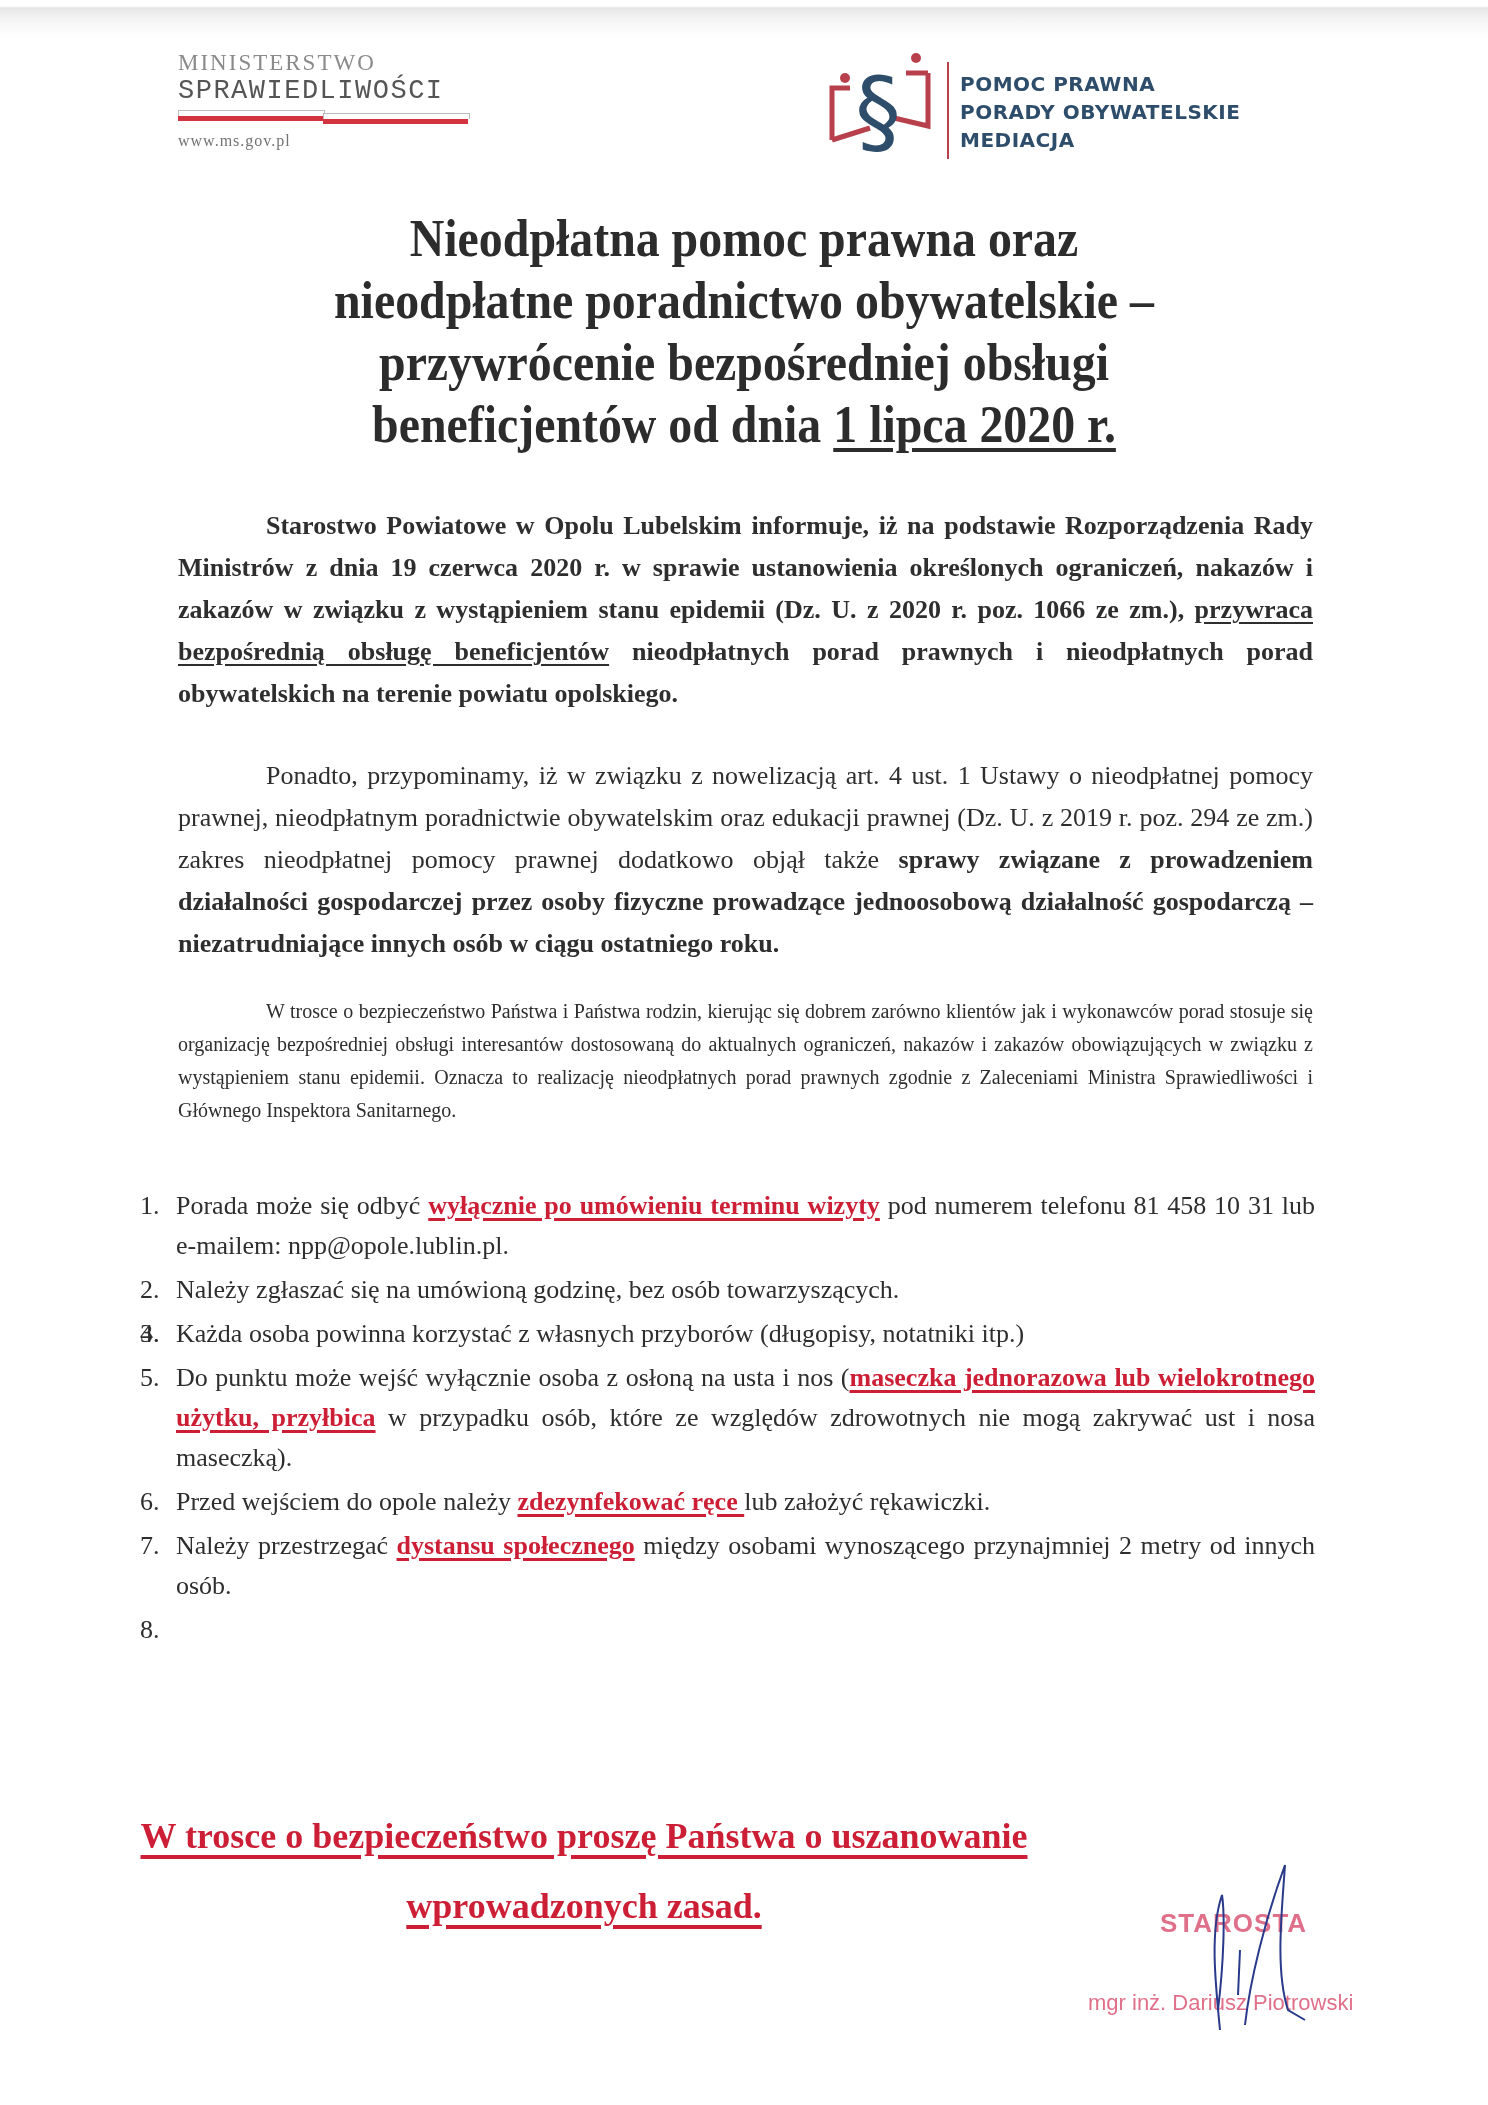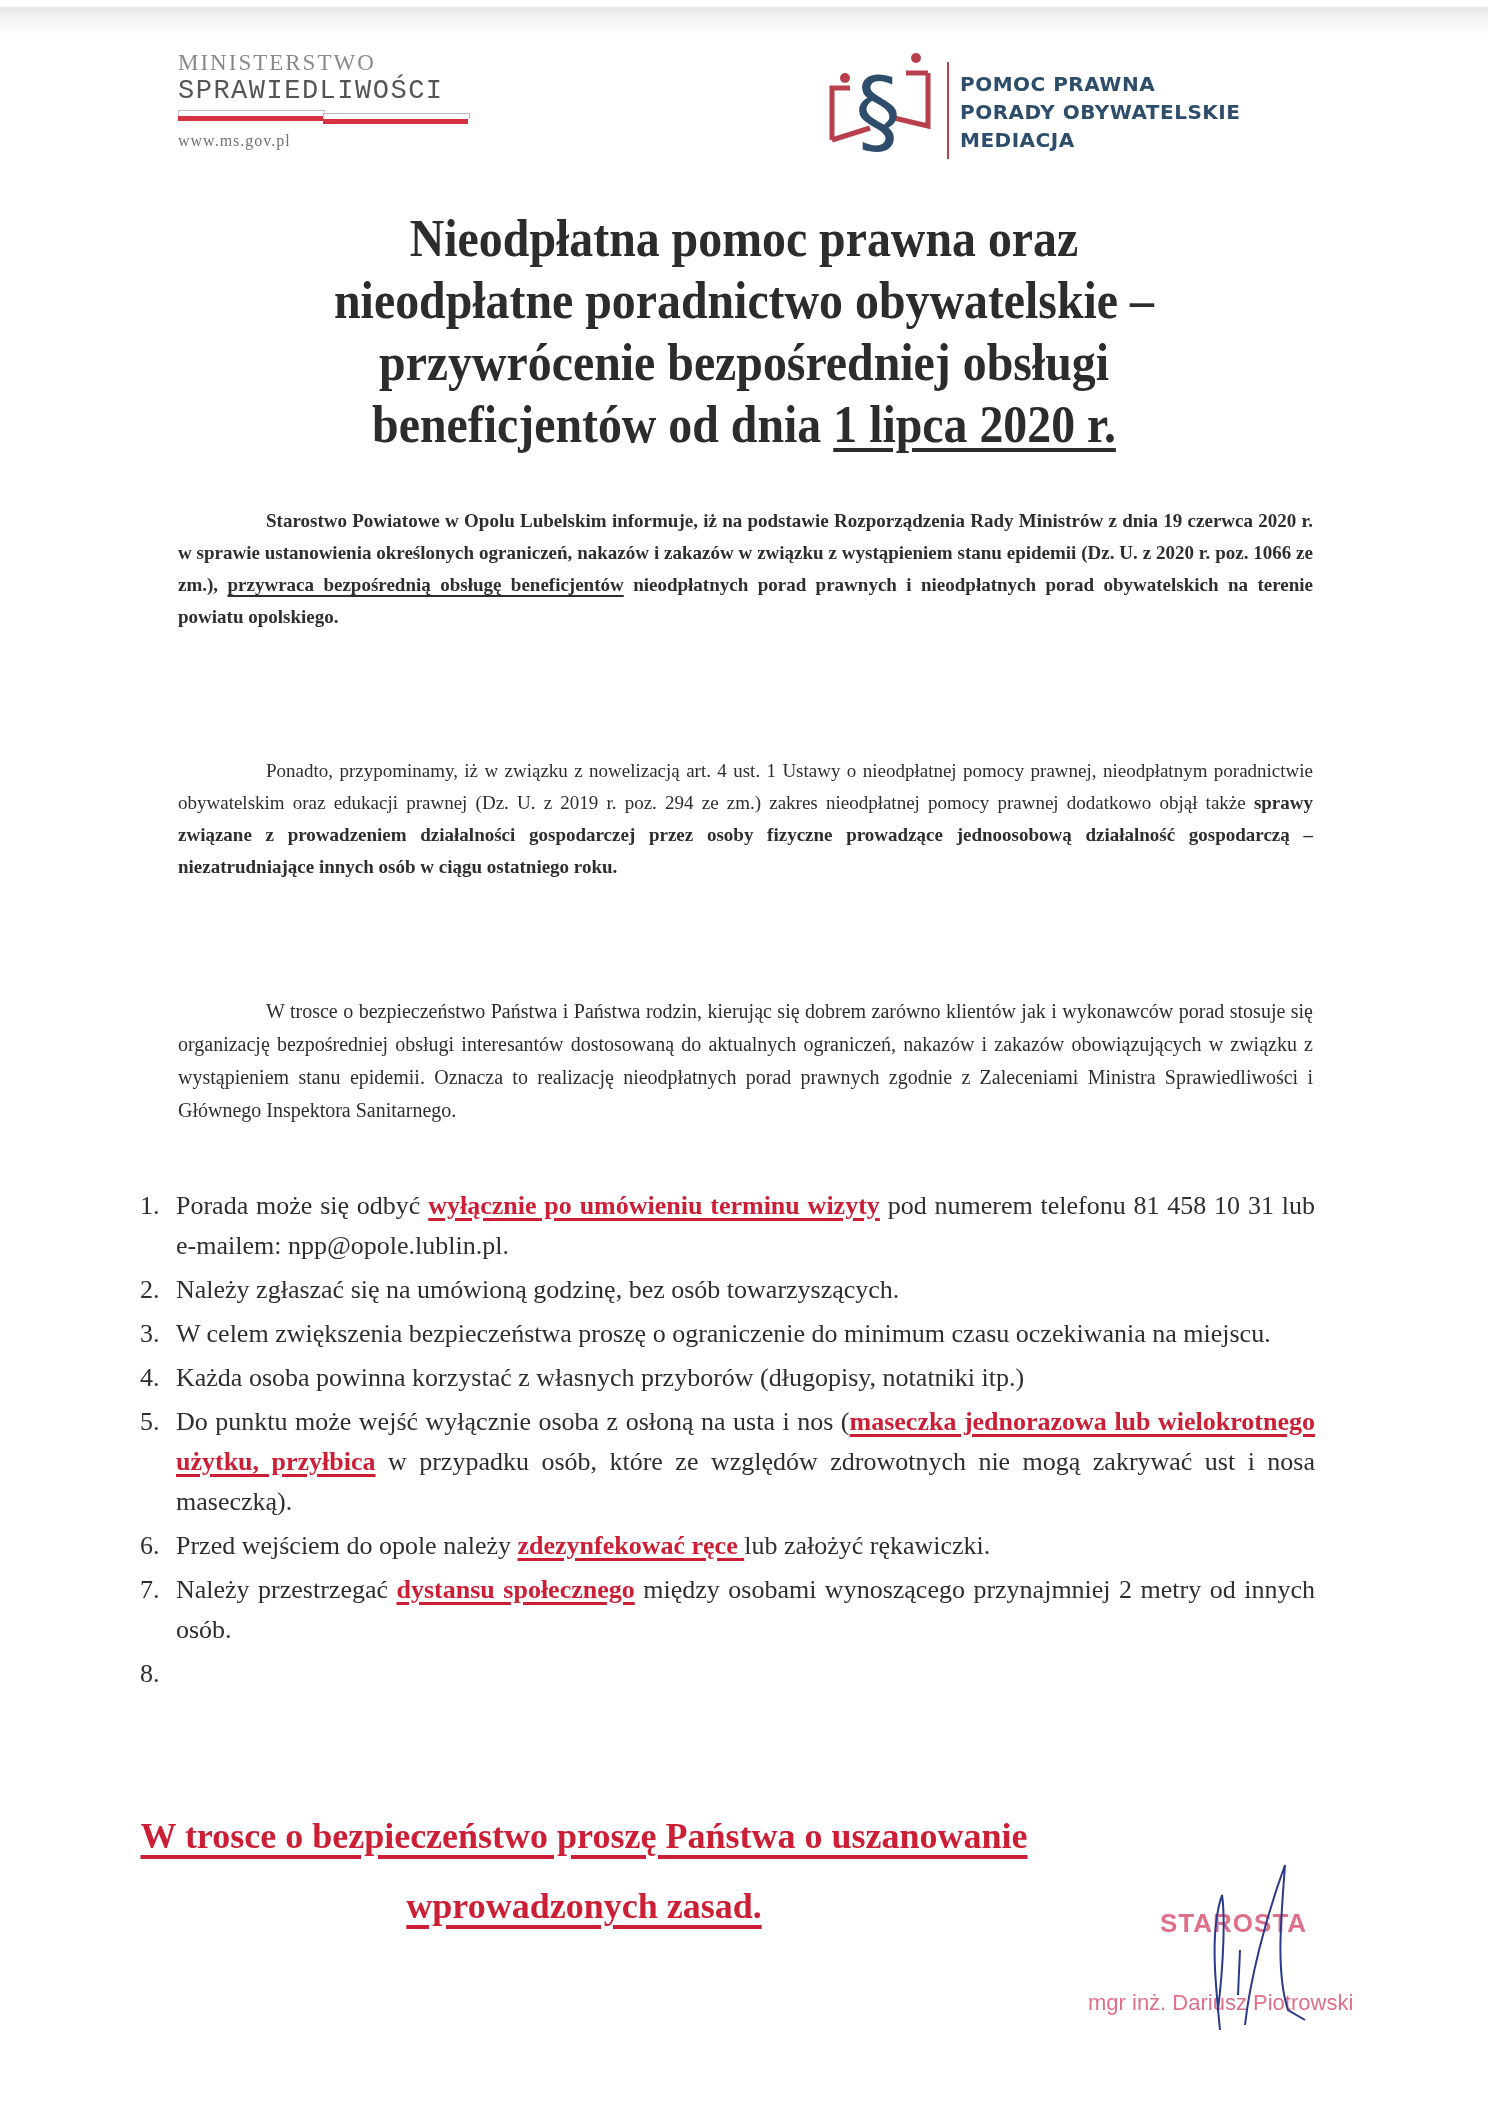--- a/index.html
+++ b/index.html
@@ -19,21 +19,21 @@
   .ms-url { font-size: 16px; color: #737373; margin-top: 8px; letter-spacing: 1px; }
   
   .npp-logo { position: absolute; left: 820px; top: 48px; height: 115px; }
   .npp-text { position: absolute; left: 960px; top: 70px; font-family: "DejaVu Sans", sans-serif; font-size: 20px; font-weight: bold; color: #2d4d6b; line-height: 28px; letter-spacing: 0.5px; }
   .npp-divider { position: absolute; left: 947px; top: 62px; width: 2px; height: 97px; background: #b8404c; }
   
   .title { position: absolute; left: 0; top: 208px; width: 1488px; text-align: center;
            font-family: "Liberation Serif", serif; font-weight: bold; font-size: 52px; line-height: 62px; color: #2c2c2c; transform: scaleX(0.92); transform-origin: center; }
   .title .u { text-decoration: underline; text-decoration-thickness: 4px; text-underline-offset: 6px; }
   
-  .para { position: absolute; left: 178px; width: 1135px; font-size: 19px; line-height: 32px; text-align: justify; color: #2e2e2e; }
+  .para { position: absolute; left: 178px; width: 1135px; font-size: 26px; line-height: 42px; text-align: justify; color: #2e2e2e; }
   .para.bold { font-weight: bold; }
   .indent { text-indent: 88px; }
   .ul { text-decoration: underline; text-decoration-thickness: 2px; text-underline-offset: 4px; }
   .red { color: #cc1f36; font-weight: bold; text-decoration: underline; text-decoration-thickness: 3px; text-underline-offset: 4px; }
   .b { font-weight: bold; }
   .list { position: absolute; left: 140px; width: 1175px; font-size: 26px; line-height: 40px; color: #2e2e2e; margin: 0; padding: 0; list-style: none; }
   .list li { position: relative; padding-left: 36px; text-align: justify; margin-bottom: 4px; }
   .list li .num { position: absolute; left: 0; top: 0; }
   .closing { position: absolute; left: 0; width: 1488px; text-align: center; font-weight: bold; font-size: 36px; color: #cc1f36;
              text-decoration: underline; text-decoration-thickness: 4px; text-underline-offset: 7px; }
@@ -90,21 +90,21 @@
   <span>Ponadto, przypominamy, iż w związku z nowelizacją art. 4 ust. 1 Ustawy o nieodpłatnej pomocy prawnej, nieodpłatnym poradnictwie obywatelskim oraz edukacji prawnej (Dz. U. z 2019 r. poz. 294 ze zm.) zakres nieodpłatnej pomocy prawnej dodatkowo objął także </span><span class="b">sprawy związane z prowadzeniem działalności gospodarczej przez osoby fizyczne prowadzące jednoosobową działalność gospodarczą  – niezatrudniające innych osób w ciągu ostatniego roku.</span>
 </div>
 
 <div class="para indent" style="top:995px; font-size:20px; line-height:33px;">
   <span>W trosce o bezpieczeństwo Państwa i Państwa rodzin, kierując się dobrem zarówno klientów jak i wykonawców porad  stosuje się organizację bezpośredniej obsługi interesantów dostosowaną do aktualnych ograniczeń, nakazów i zakazów obowiązujących w związku z wystąpieniem stanu epidemii. Oznacza to realizację nieodpłatnych porad prawnych zgodnie  z Zaleceniami Ministra Sprawiedliwości i Głównego Inspektora Sanitarnego.</span>
 </div>
 
 <ol class="list" style="top:1186px;">
   <li><span class="num">1.</span><span>Porada może się odbyć </span><span class="red">wyłącznie po umówieniu terminu wizyty</span><span> pod numerem telefonu 81 458 10 31 lub e-mailem: npp@opole.lublin.pl.</span></li>
   <li><span class="num">2.</span><span>Należy zgłaszać się na umówioną godzinę, bez osób towarzyszących.</span></li>
-  <li><span class="num">3.</span><span>W celem zwiększenia bezpieczeństwa proszę o ograniczenie do minimum czasu oczekiwania na  miejscu.</span></li>
+  <li><span class="num">3.</span></li>
   <li><span class="num">4.</span><span>Każda osoba powinna korzystać z własnych przyborów (długopisy, notatniki itp.)</span></li>
   <li><span class="num">5.</span><span>Do punktu może wejść wyłącznie osoba z osłoną na usta i nos (</span><span class="red">maseczka jednorazowa lub wielokrotnego użytku, przyłbica</span><span> w przypadku osób, które ze względów zdrowotnych nie mogą zakrywać ust i nosa maseczką).</span></li>
   <li><span class="num">6.</span><span>Przed wejściem do opole należy </span><span class="red">zdezynfekować ręce </span><span>lub założyć rękawiczki.</span></li>
   <li><span class="num">7.</span><span>Należy przestrzegać </span><span class="red">dystansu społecznego</span><span> między osobami wynoszącego przynajmniej 2 metry od  innych osób.</span></li>
   <li><span class="num">8.</span></li>
 </ol>
 
 <div class="closing" style="top:1815px; left:-160px;">W trosce o bezpieczeństwo proszę Państwa o uszanowanie</div>
 <div class="closing" style="top:1885px; left:-160px;">wprowadzonych zasad.</div>
 

